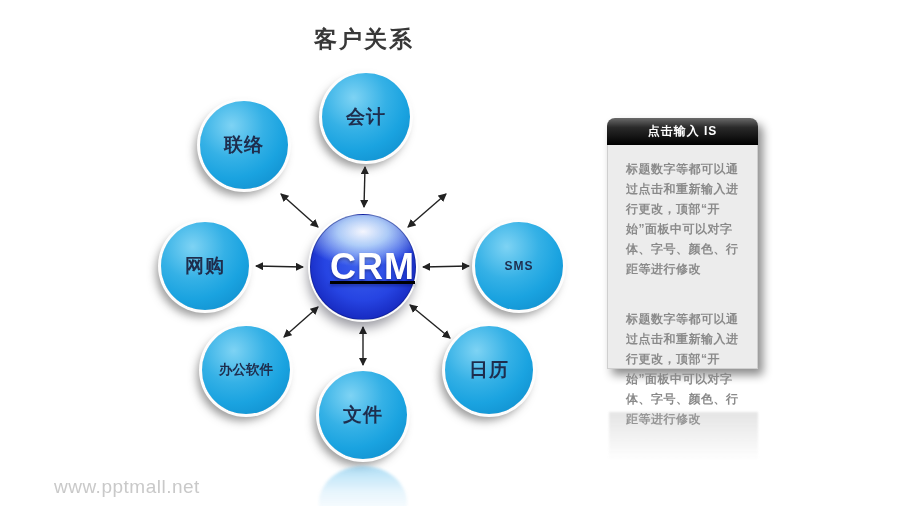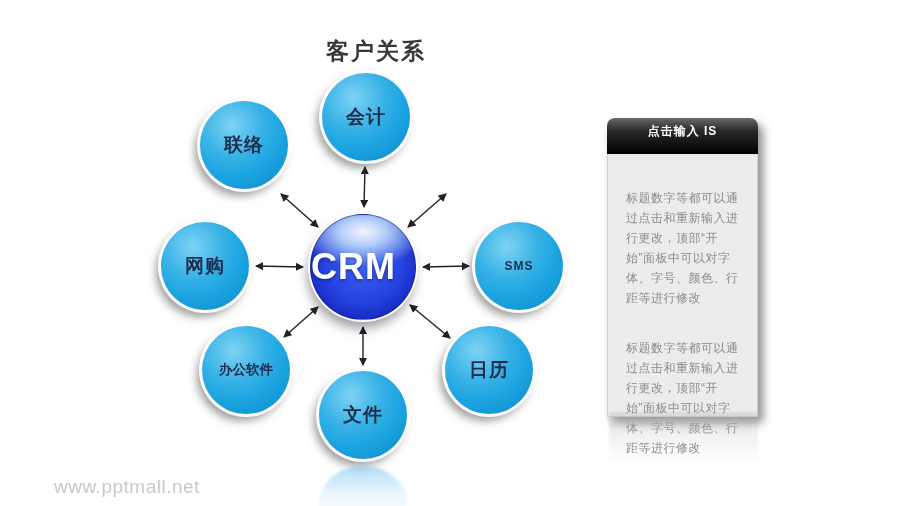--- a/index.html
+++ b/index.html
@@ -2,21 +2,21 @@
 <html><head>
 <meta charset="utf-8">
 <style>
   html,body{margin:0;padding:0;background:#fff;}
   .page{
     position:relative;width:900px;height:506px;background:#ffffff;overflow:hidden;
     font-family:"Liberation Sans","DejaVu Sans",sans-serif;
   }
   
   .title{
-    position:absolute;top:20px;left:0;width:720px;margin:16px;text-align:center;
+    position:absolute;top:20px;left:0;width:720px;margin:4px;text-align:center;
     font-size:23px;font-weight:700;letter-spacing:2px;color:#383838;
   }
   
   .logo{position:absolute;top:13px;right:20px;font-weight:700;font-size:28px;color:#d6d6d6;letter-spacing:0;}
   .logo .arrow{font-size:14px;color:#8a8a8a;position:relative;top:-12px;margin:0 1px;font-weight:700;}
   
   .arrows{position:absolute;left:0;top:0;width:900px;height:506px;pointer-events:none;}
   
   .node{
     position:absolute;width:88px;height:88px;border-radius:50%;
@@ -31,44 +31,46 @@
   .n-br{left:445px;top:326px}
   .n-b{left:319px;top:371px}
   .n-bl{left:202px;top:326px}
   .n-l{left:161px;top:222px}
   .n-tl{left:200px;top:101px}
   .n-bl span{font-size:13.5px;letter-spacing:0;}
   .n-r span{font-size:12px;}
   
   .sphere{
     position:absolute;left:310px;top:214px;width:106px;height:106px;border-radius:50%;
-    display:flex;align-items:center;justify-content:flex-start;
+    display:flex;align-items:center;justify-content:flex-end;
     border:1px solid rgba(10,25,120,.45);box-sizing:border-box;
     background:
       radial-gradient(ellipse 60% 34% at 50% 16%, rgba(255,255,255,.95) 0%, rgba(205,235,252,.8) 40%, rgba(150,190,245,0) 100%),
       radial-gradient(circle at 50% 45%, #3e63ef 0%, #2644e2 50%, #1527bd 78%, #0c1694 100%);
     box-shadow:0 0 0 2px rgba(255,255,255,.95), -2px 8px 12px rgba(0,0,20,.4);
+    text-decoration:underline;
   }
   .sphere span{font-size:36px;font-weight:700;color:#ffffff;letter-spacing:1px;text-shadow:0 2px 3px rgba(0,0,40,.35);}
   
   .panel{
     position:absolute;left:607px;top:118px;width:151px;
     border-radius:8px 8px 2px 2px;
     box-shadow:5px 6px 10px rgba(0,0,0,.45);
   }
   .panel-header{
-    height:36px;line-height:27px;text-align:center;
+    height:27px;line-height:27px;text-align:center;
     background:linear-gradient(180deg,#6a6a6a 0%,#2a2a2a 35%,#000 100%);
     border-radius:8px 8px 0 0;
     color:#fff;font-size:12px;font-weight:700;letter-spacing:1px;
   }
   .panel-body{
-    box-sizing:border-box;height:263px;background:#ececec;
+    box-sizing:border-box;height:224px;background:#ececec;
     border:1px solid #cfcfcf;border-top:none;
-    padding:34px 12px 8px 18px;
+    padding:14px 12px 8px 18px;
+    font-weight:bold;
   }
   .panel-body p{
     margin:0 0 30px 0;font-size:12px;line-height:20px;color:#8a8a8a;letter-spacing:.5px;
   }
   
   .panel-reflection{
     position:absolute;left:609px;top:412px;width:149px;height:58px;
     background:linear-gradient(180deg, rgba(180,180,180,.35) 0%, rgba(255,255,255,0) 85%);
     filter:blur(1px);
   }

